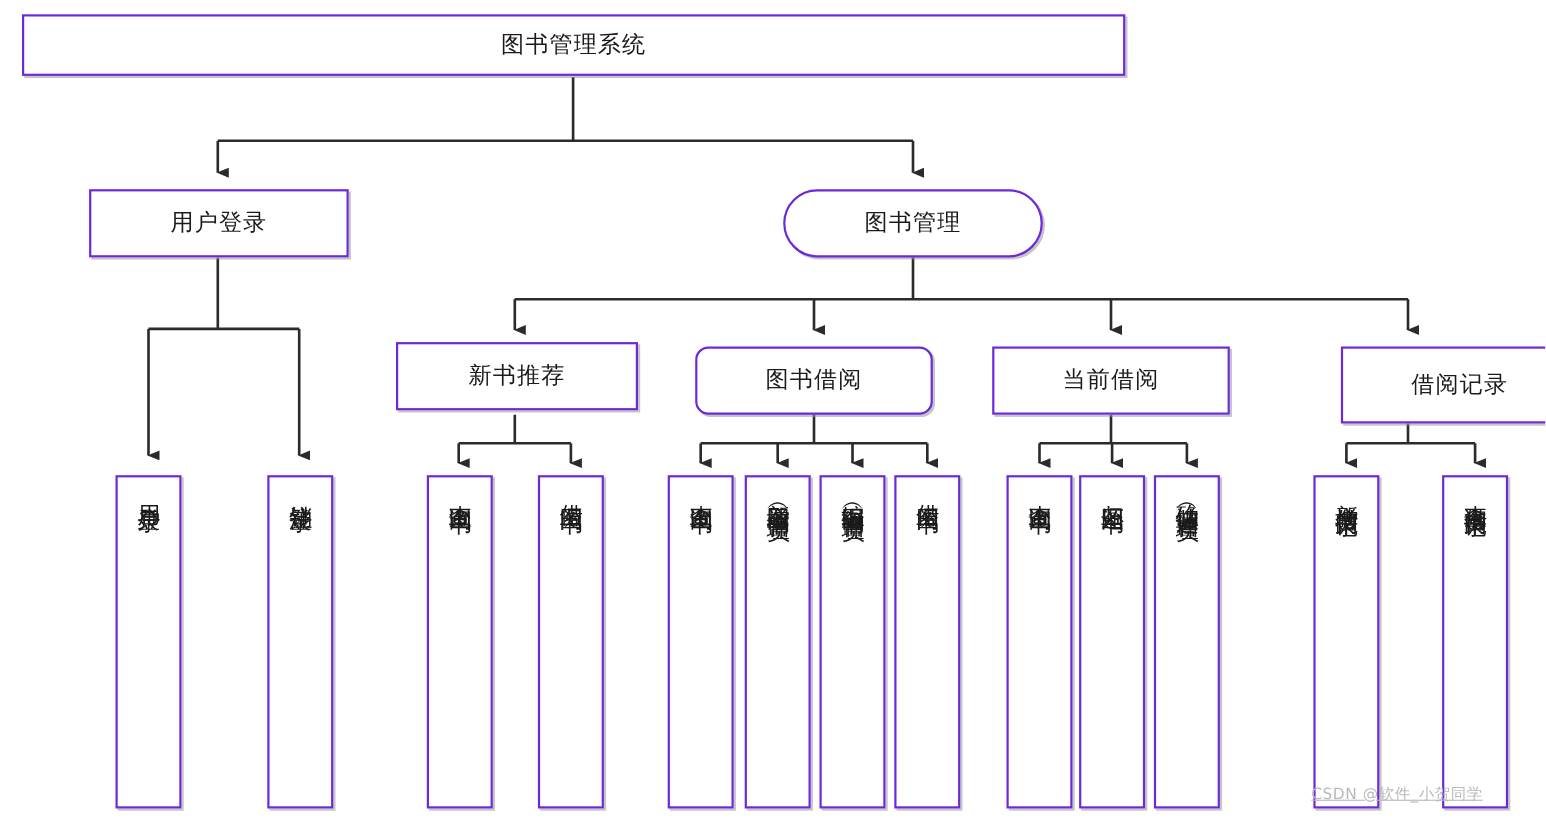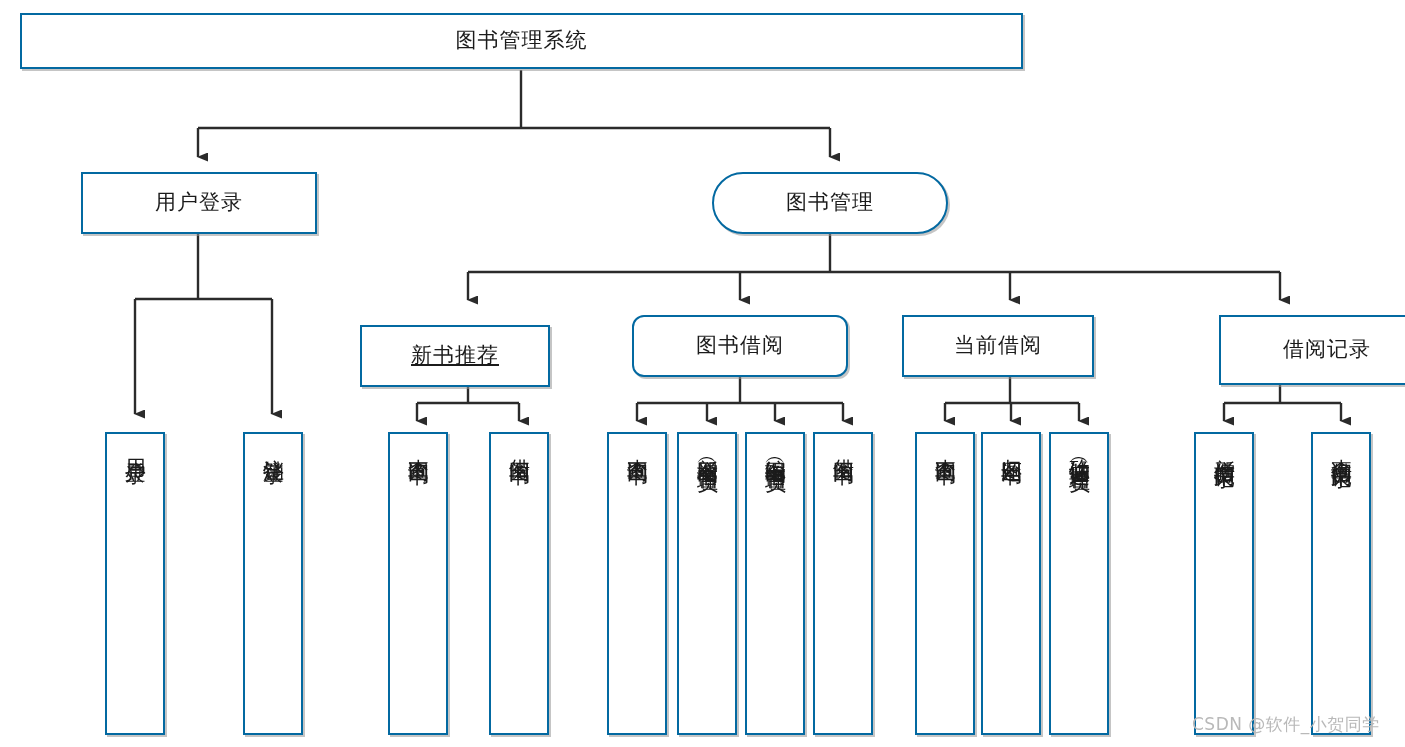--- a/index.html
+++ b/index.html
@@ -23,21 +23,21 @@
     left: 0;
     top: 0;
     width: 1405px;
     height: 747px;
     pointer-events: none;
   }
   .node {
     position: absolute;
     box-sizing: border-box;
     background: #ffffff;
-    border: 2px solid #0369a1;
+    border: 2px solid #6d28d9;
     box-shadow: 2px 2px 0 rgba(150,150,150,0.55);
     display: flex;
     align-items: center;
     justify-content: center;
     color: #1b1b1b;
   }
   .node-h {
     font-size: 21px;
     letter-spacing: 1px;
     line-height: 1.2;
@@ -51,25 +51,26 @@
     writing-mode: vertical-rl;
     text-orientation: upright;
     font-size: 21px;
     line-height: 1.28;
     letter-spacing: 2px;
     white-space: nowrap;
     text-align: left;
   }
   .watermark {
     position: absolute;
-    font-size: 17px;
+    font-size: 14px;
     color: #b9b9b9;
     white-space: nowrap;
     letter-spacing: 0.5px;
     font-family: "DejaVu Sans", "Liberation Sans", sans-serif;
+    text-decoration: underline;
   }
 </style>
 </head>
 <body>
 
 <div id="diagram-root">
 
   <svg class="edges" viewBox="0 0 1405 747" xmlns="http://www.w3.org/2000/svg">
     <defs>
       <marker id="arrowhead" markerWidth="9" markerHeight="11" refX="4.5" refY="10" orient="auto" markerUnits="userSpaceOnUse">
@@ -126,27 +127,27 @@
     <span>图书管理系统</span>
   </div>
 
   <div class="node node-h" style="left:81px; top:172px; width:236px; height:62px;">
     <span>用户登录</span>
   </div>
   <div class="node node-h" style="left:712px; top:172px; width:236px; height:62px;border-radius:31px;">
     <span>图书管理</span>
   </div>
 
-  <div class="node node-h" style="left:360px; top:325px; width:190px; height:62px;text-decoration:underline;">
+  <div class="node node-h" style="left:360px; top:311px; width:220px; height:62px;">
     <span>新书推荐</span>
   </div>
   <div class="node node-h" style="left:632px; top:315px; width:216px; height:62px;border-radius:12px;">
     <span>图书借阅</span>
   </div>
-  <div class="node node-h" style="left:902px; top:315px; width:192px; height:62px;">
+  <div class="node node-h" style="left:902px; top:315px; width:216px; height:62px;">
     <span>当前借阅</span>
   </div>
   <div class="node node-h" style="left:1172px; top:315px; width:216px; height:70px;margin-left:47px;">
     <span>借阅记录</span>
   </div>
 
   <div class="node node-v" style="left:105px; top:432px; width:60px; height:303px;">
     <span class="vtext">用户登录</span>
   </div>
   <div class="node node-v" style="left:243px; top:432px; width:60px; height:303px;">

